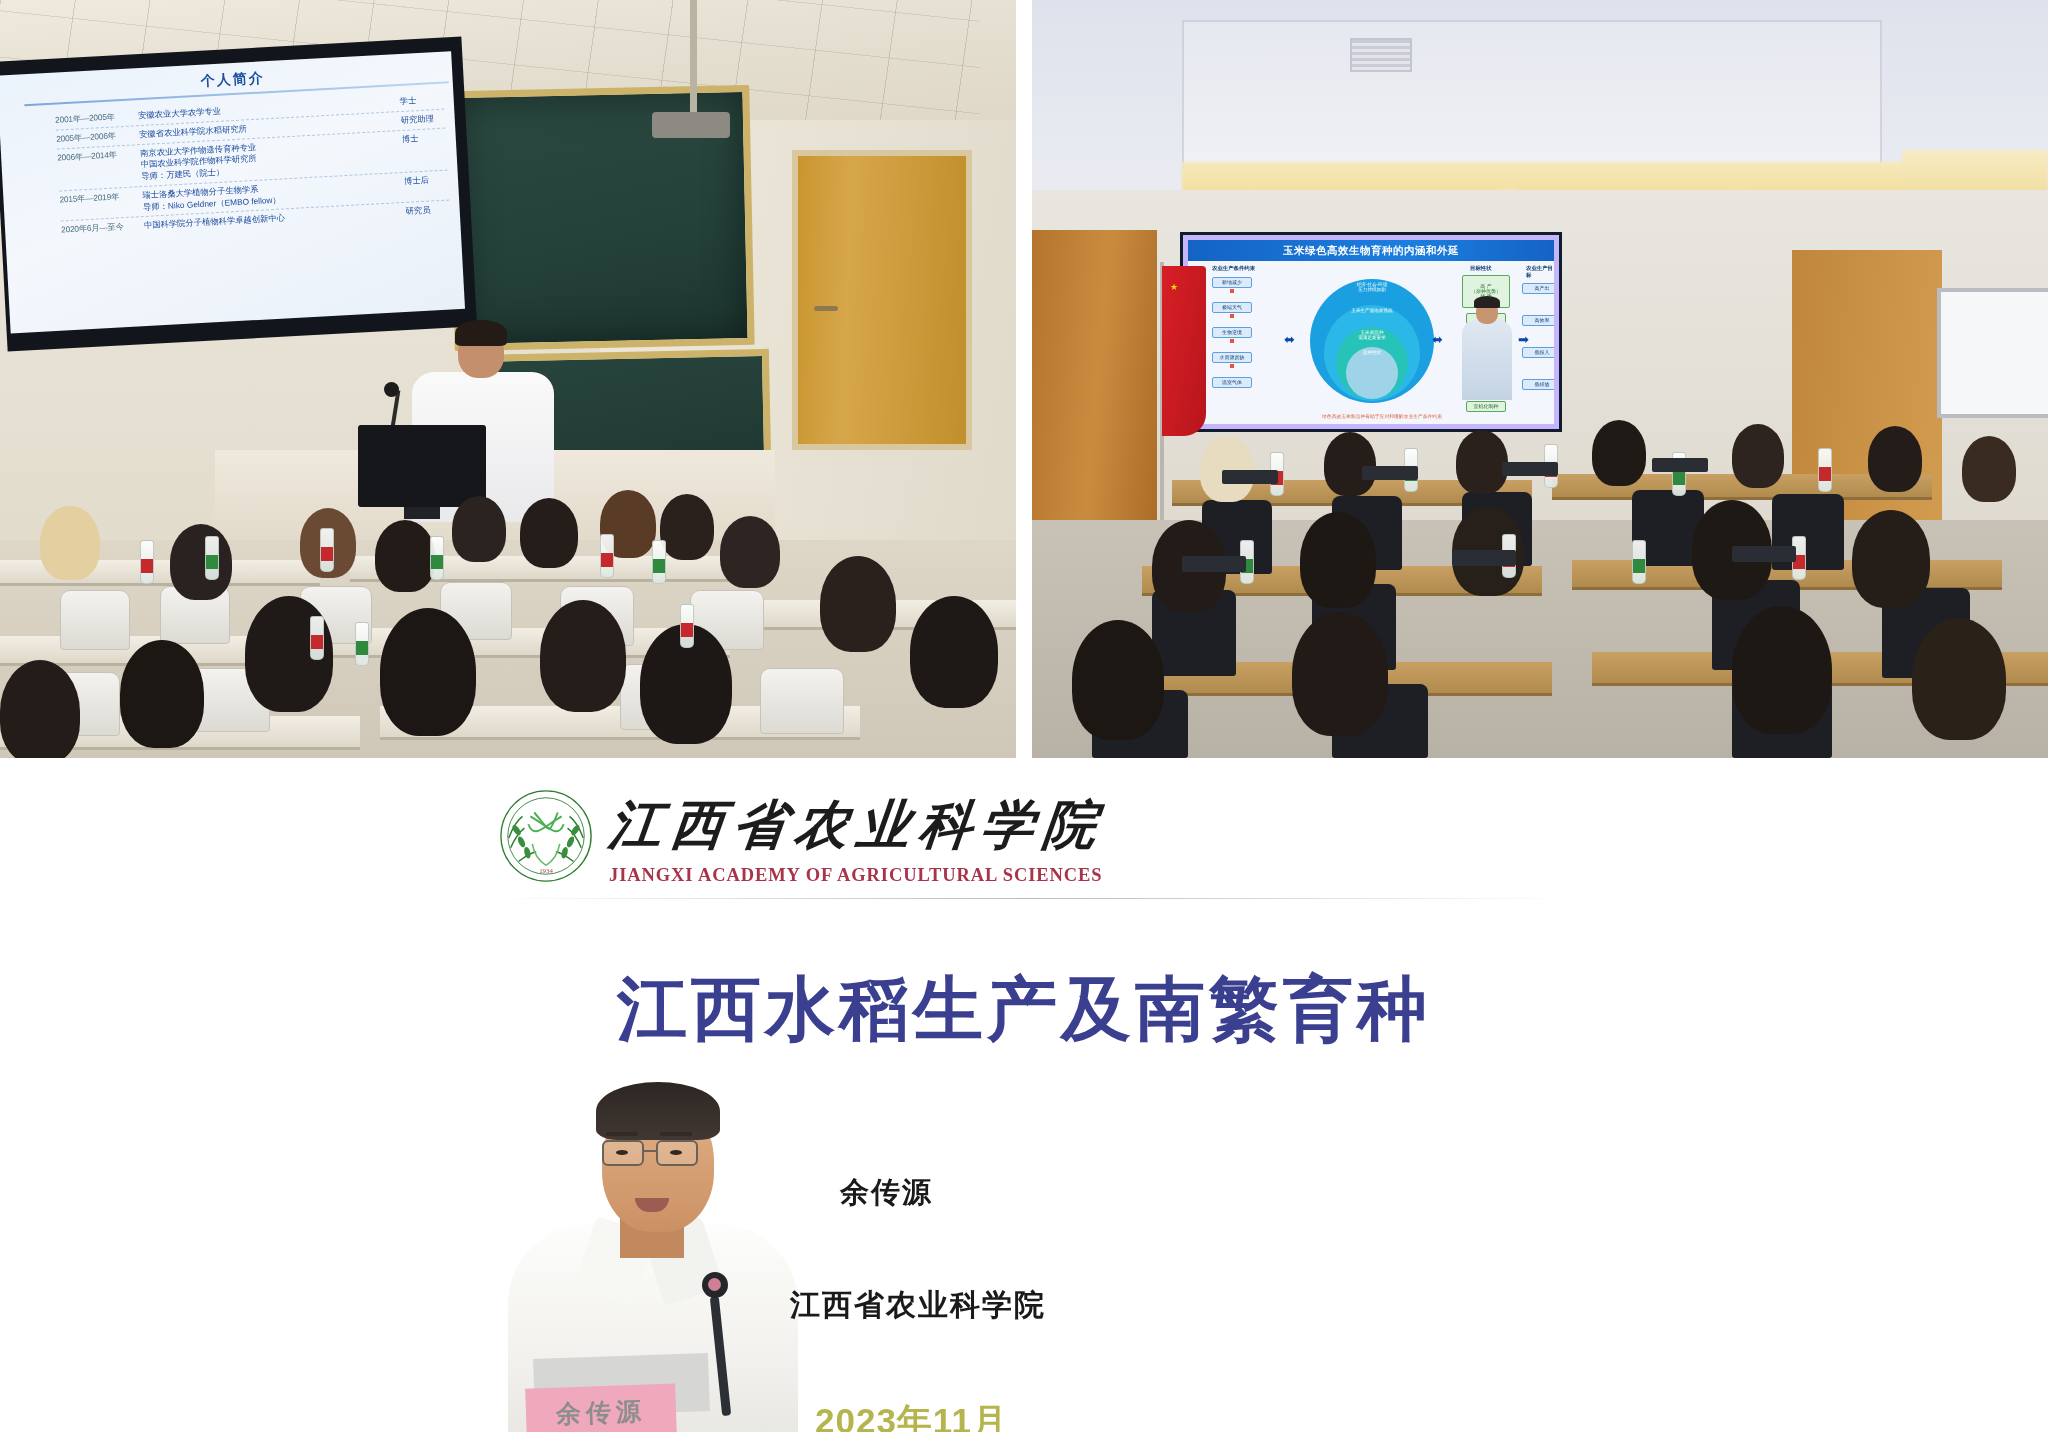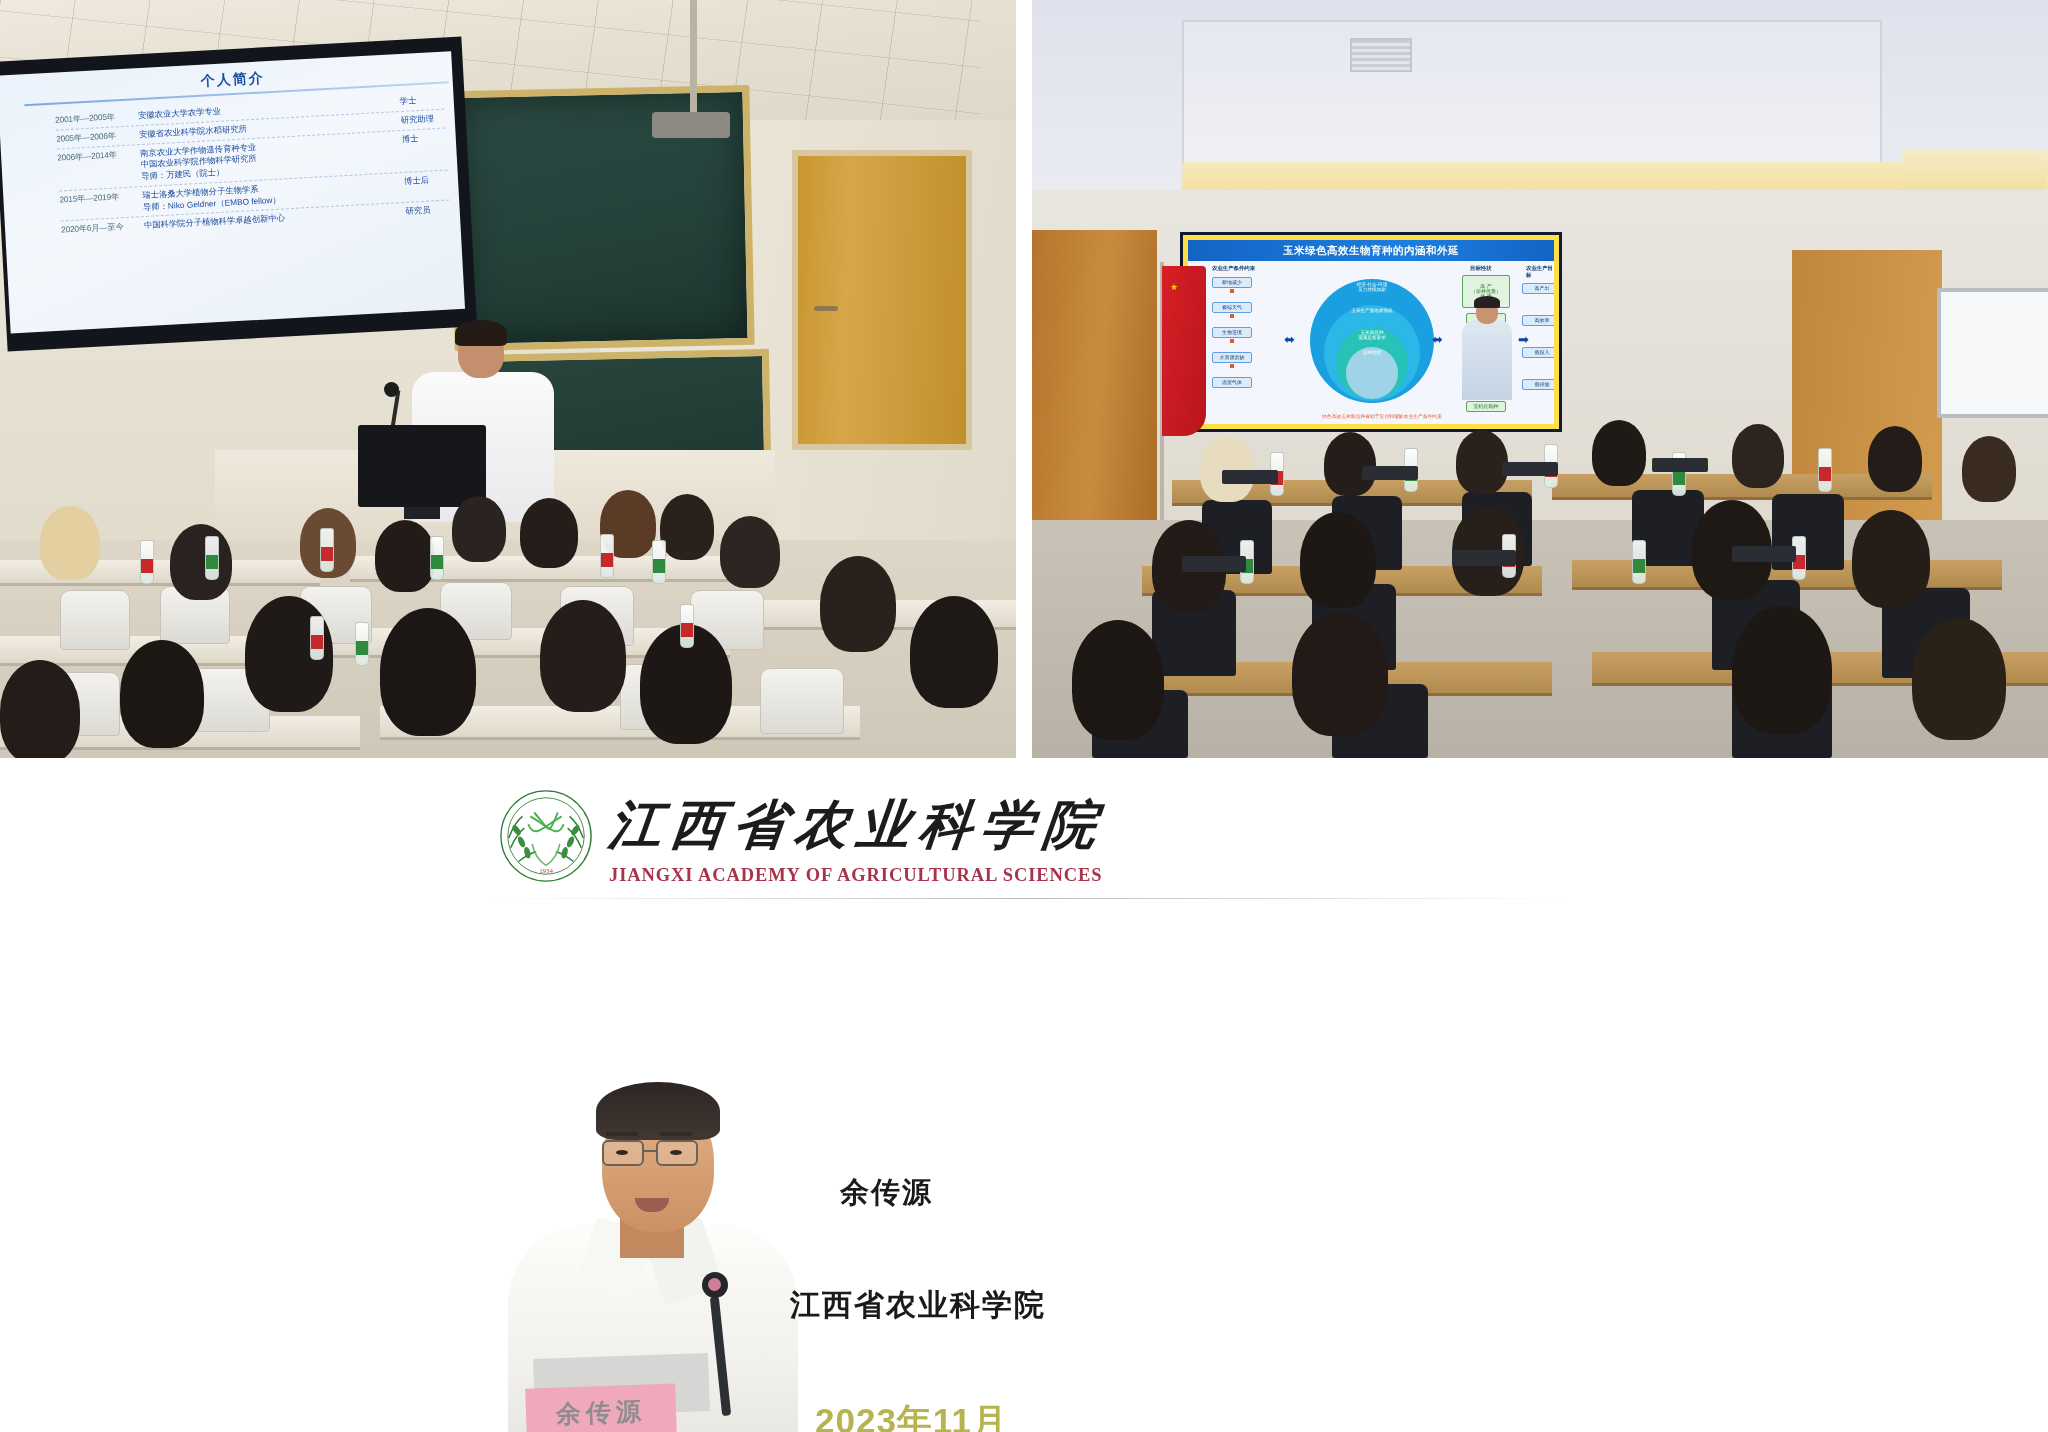--- a/index.html
+++ b/index.html
@@ -184,21 +184,21 @@
   .pr-woodpanel-r{
     position:absolute;left:760px;top:250px;width:150px;height:290px;
     background:linear-gradient(95deg,#c0873c,#d29c50);
   }
   .pr-whiteboard{
     position:absolute;left:905px;top:288px;width:150px;height:130px;
     background:#f6f7f8;border:4px solid #b9bcc2;
   }
   .pr-led{
     position:absolute;left:148px;top:232px;width:382px;height:200px;
-    background:#fde047; padding:5px; border:3px solid #101b2c;
+    background:#c4b5fd; padding:5px; border:3px solid #101b2c;
   }
   .pr-led-inner{ width:100%; height:100%; background:#f3f7fd; position:relative; overflow:hidden;}
   .pr-led-title{
     background:linear-gradient(90deg,#1463c4,#1b7fe0 60%,#1463c4);
     color:#ffffff; font-size:10.5px; font-weight:bold; text-align:center;
     letter-spacing:.5px; padding:3.5px 0 3.5px 0;
   }
   .pr-led-body{ position:relative; height:calc(100% - 22px); }
   .pr-col-label{ position:absolute; font-size:5.4px; color:#13406f; font-weight:bold; }
   .pr-chip{
@@ -621,20 +621,21 @@
       </svg>
     </div>
     <div class="logo-words">
       <div class="logo-cn">江西省农业科学院</div>
       <div class="logo-en">JIANGXI ACADEMY OF AGRICULTURAL SCIENCES</div>
     </div>
   </div>
 
   <div class="logo-divider"></div>
 
+  <h1 class="main-title">江西水稻生产及南繁育种</h1>
 
   <div class="presenter-photo">
     <div class="pp-shirt"></div>
     <div class="pp-collar-l"></div>
     <div class="pp-collar-r"></div>
     <div class="pp-neck"></div>
     <div class="pp-face"></div>
     <div class="pp-hair"></div>
     <div class="pp-brow" style="left:126px;"></div>
     <div class="pp-brow" style="left:180px;"></div>

